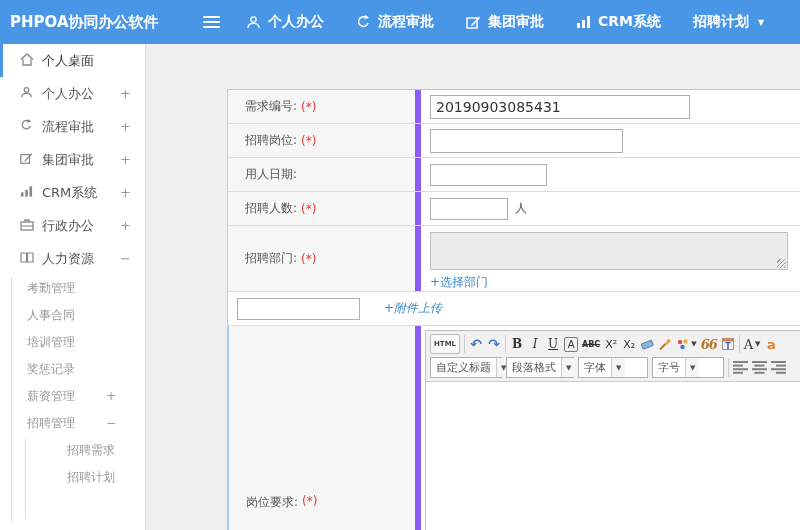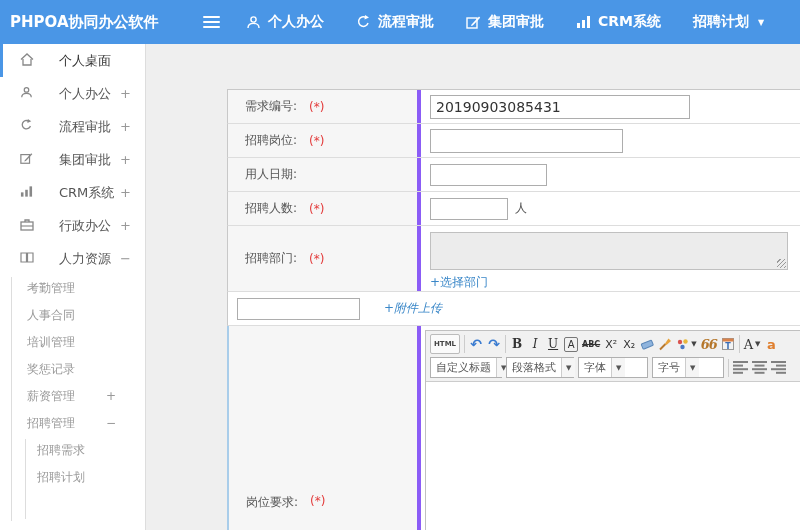--- a/index.html
+++ b/index.html
@@ -13,45 +13,45 @@
   .topnav { display:flex; align-items:center; margin-left:26px; gap:32px; }
   .topnav .nav-item { display:flex; align-items:center; gap:7px; font-size:14px; font-weight:600; cursor:pointer; white-space:nowrap; }
   .topnav svg { display:block; }
   .caret { font-size:8px; margin-left:2px; }
 
   
   .layout { display:flex; height:486px; }
 
   
   .sidebar { width:146px; background:#fff; border-right:1px solid #ddd; overflow:hidden; }
-  .s1 { position:relative; height:33px; display:flex; align-items:center; font-size:13px; color:#555; cursor:pointer;padding-left:17px; }
+  .s1 { position:relative; height:33px; display:flex; align-items:center; font-size:13px; color:#555; cursor:pointer; }
   .s1 .sicon { position:absolute; left:20px; top:50%; transform:translateY(-50%); }
   .s1 .slabel { margin-left:42px; }
   .s1 .expand { position:absolute; left:120px; color:#999; font-size:13px; }
   .s1.active { border-left:3px solid #4a96e6; color:#333; }
   .s1.active .sicon { left:17px; }
   .s1.active .slabel { margin-left:39px; }
   .sub1 { position:relative; padding-bottom:30px; }
   .sub1:before { content:''; position:absolute; left:11px; top:2px; bottom:0; width:1px; background:#ddd; }
   .s2 { position:relative; height:27px; line-height:27px; font-size:12px; color:#999; padding-left:27px; cursor:pointer; }
   .s2 .expand { position:absolute; left:106px; top:0; }
-  .sub2 { position:relative; }
+  .sub2 { position:relative;text-align:center; }
   .sub2:before { content:''; position:absolute; left:25px; top:2px; bottom:-28px; width:1px; background:#ddd; }
   .s3 { height:27px; line-height:27px; font-size:12px; color:#999; padding-left:37px; cursor:pointer; }
 
   
   .content { flex:1; position:relative; background:#efefef; }
   .title-row { position:absolute; left:71px; top:10px; display:flex; align-items:center; gap:7px; }
   .page-title { font-size:14px; font-weight:bold; color:#333; }
 
   
   .form-table { position:absolute; left:81px; top:45px; width:600px; border-top:1px solid #c8c8c8; }
   .form-row { display:flex; border-bottom:1px solid #ddd; border-left:1px solid #c8c8c8; background:#fff; }
   .form-row.last { border-left:2px solid #a9cdea; border-bottom:none; height:336px; }
-  .cell-label { width:193px; background:#f6f6f6; border-right:4px solid #8b5cf6; padding-left:17px; display:flex; align-items:center; gap:12px; font-size:12px; color:#555; flex-shrink:0;text-align:center; }
+  .cell-label { width:193px; background:#f6f6f6; border-right:6px solid #8b5cf6; padding-left:17px; display:flex; align-items:center; gap:4px; font-size:12px; color:#555; flex-shrink:0;text-align:center; }
   .form-row.last .cell-label { align-items:flex-start; padding-top:168px; width:192px; }
   .req { color:#e33c3c; }
   .cell-value { flex:1; display:flex; align-items:center; padding-left:9px; }
   .h34 { height:34px; }
   .r5 { height:66px; }
   .r5 .cell-value { flex-direction:column; align-items:flex-start; justify-content:flex-start; padding-top:6px; }
   .txt { border:1px solid #adadad; height:24px; font-size:14px; color:#333; padding:0 5px; font-family:"DejaVu Sans", sans-serif; background:#fff; }
   .w260 { width:260px; } .w193 { width:193px; } .w117 { width:117px; height:22px; } .w78 { width:78px; height:22px; } .w123 { width:123px; height:22px; }
   .suffix { font-size:12px; color:#555; margin-left:7px; }
   .blue-link { font-size:12px; color:#3a87c8; text-decoration:none; cursor:pointer; }

